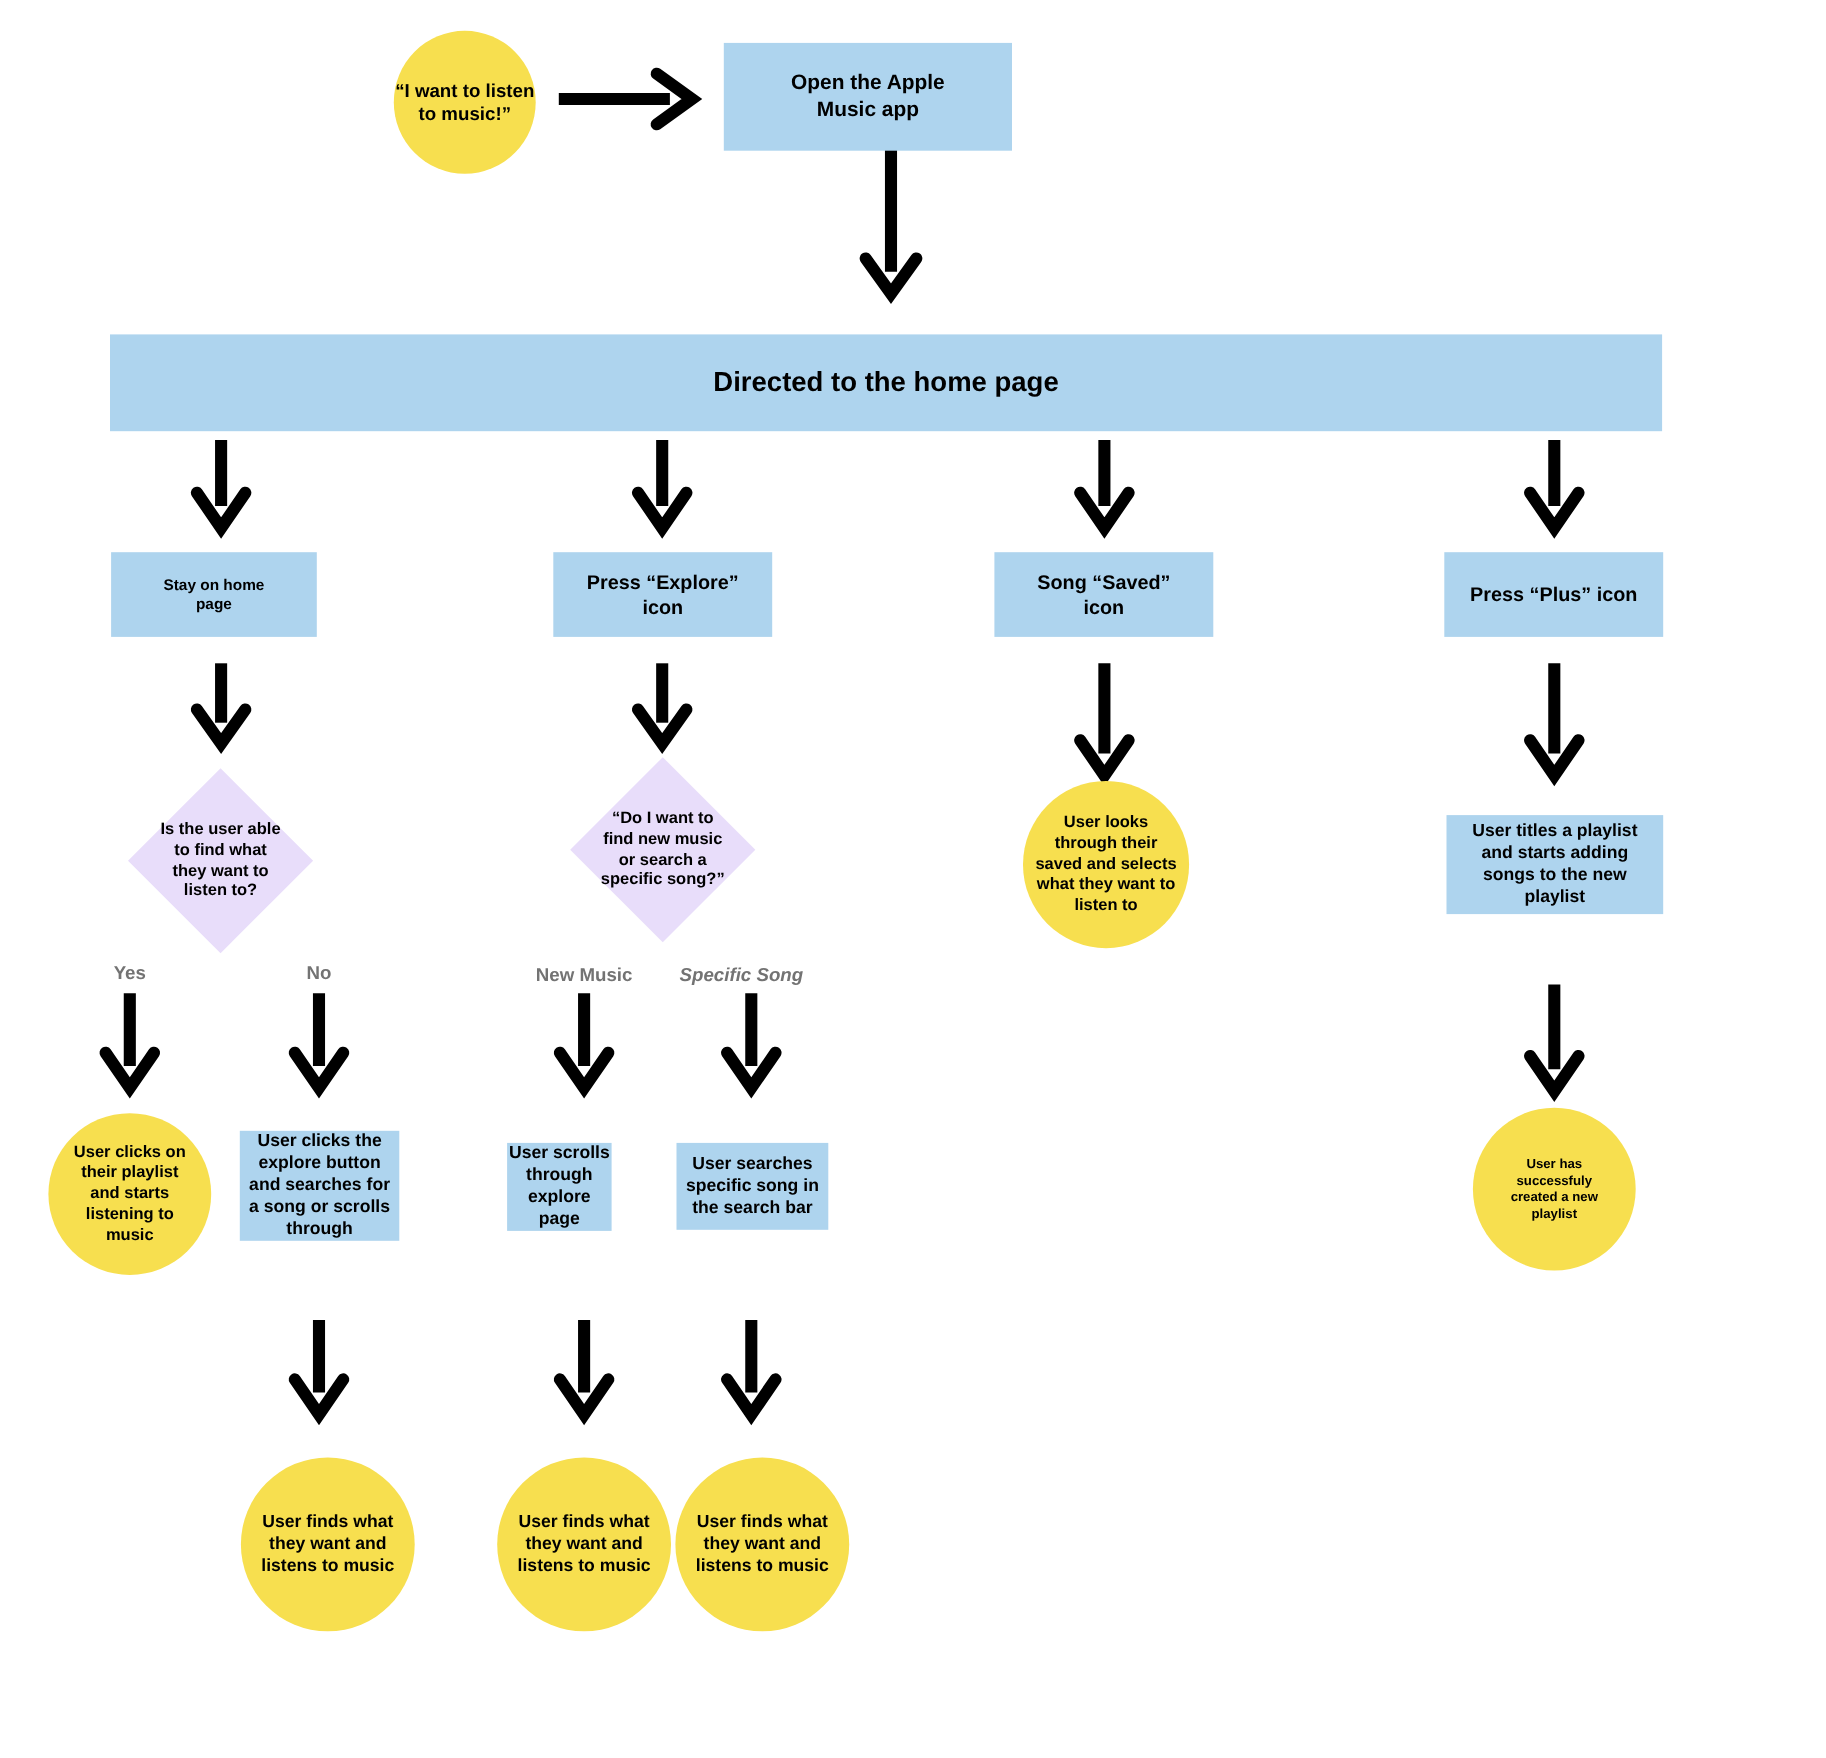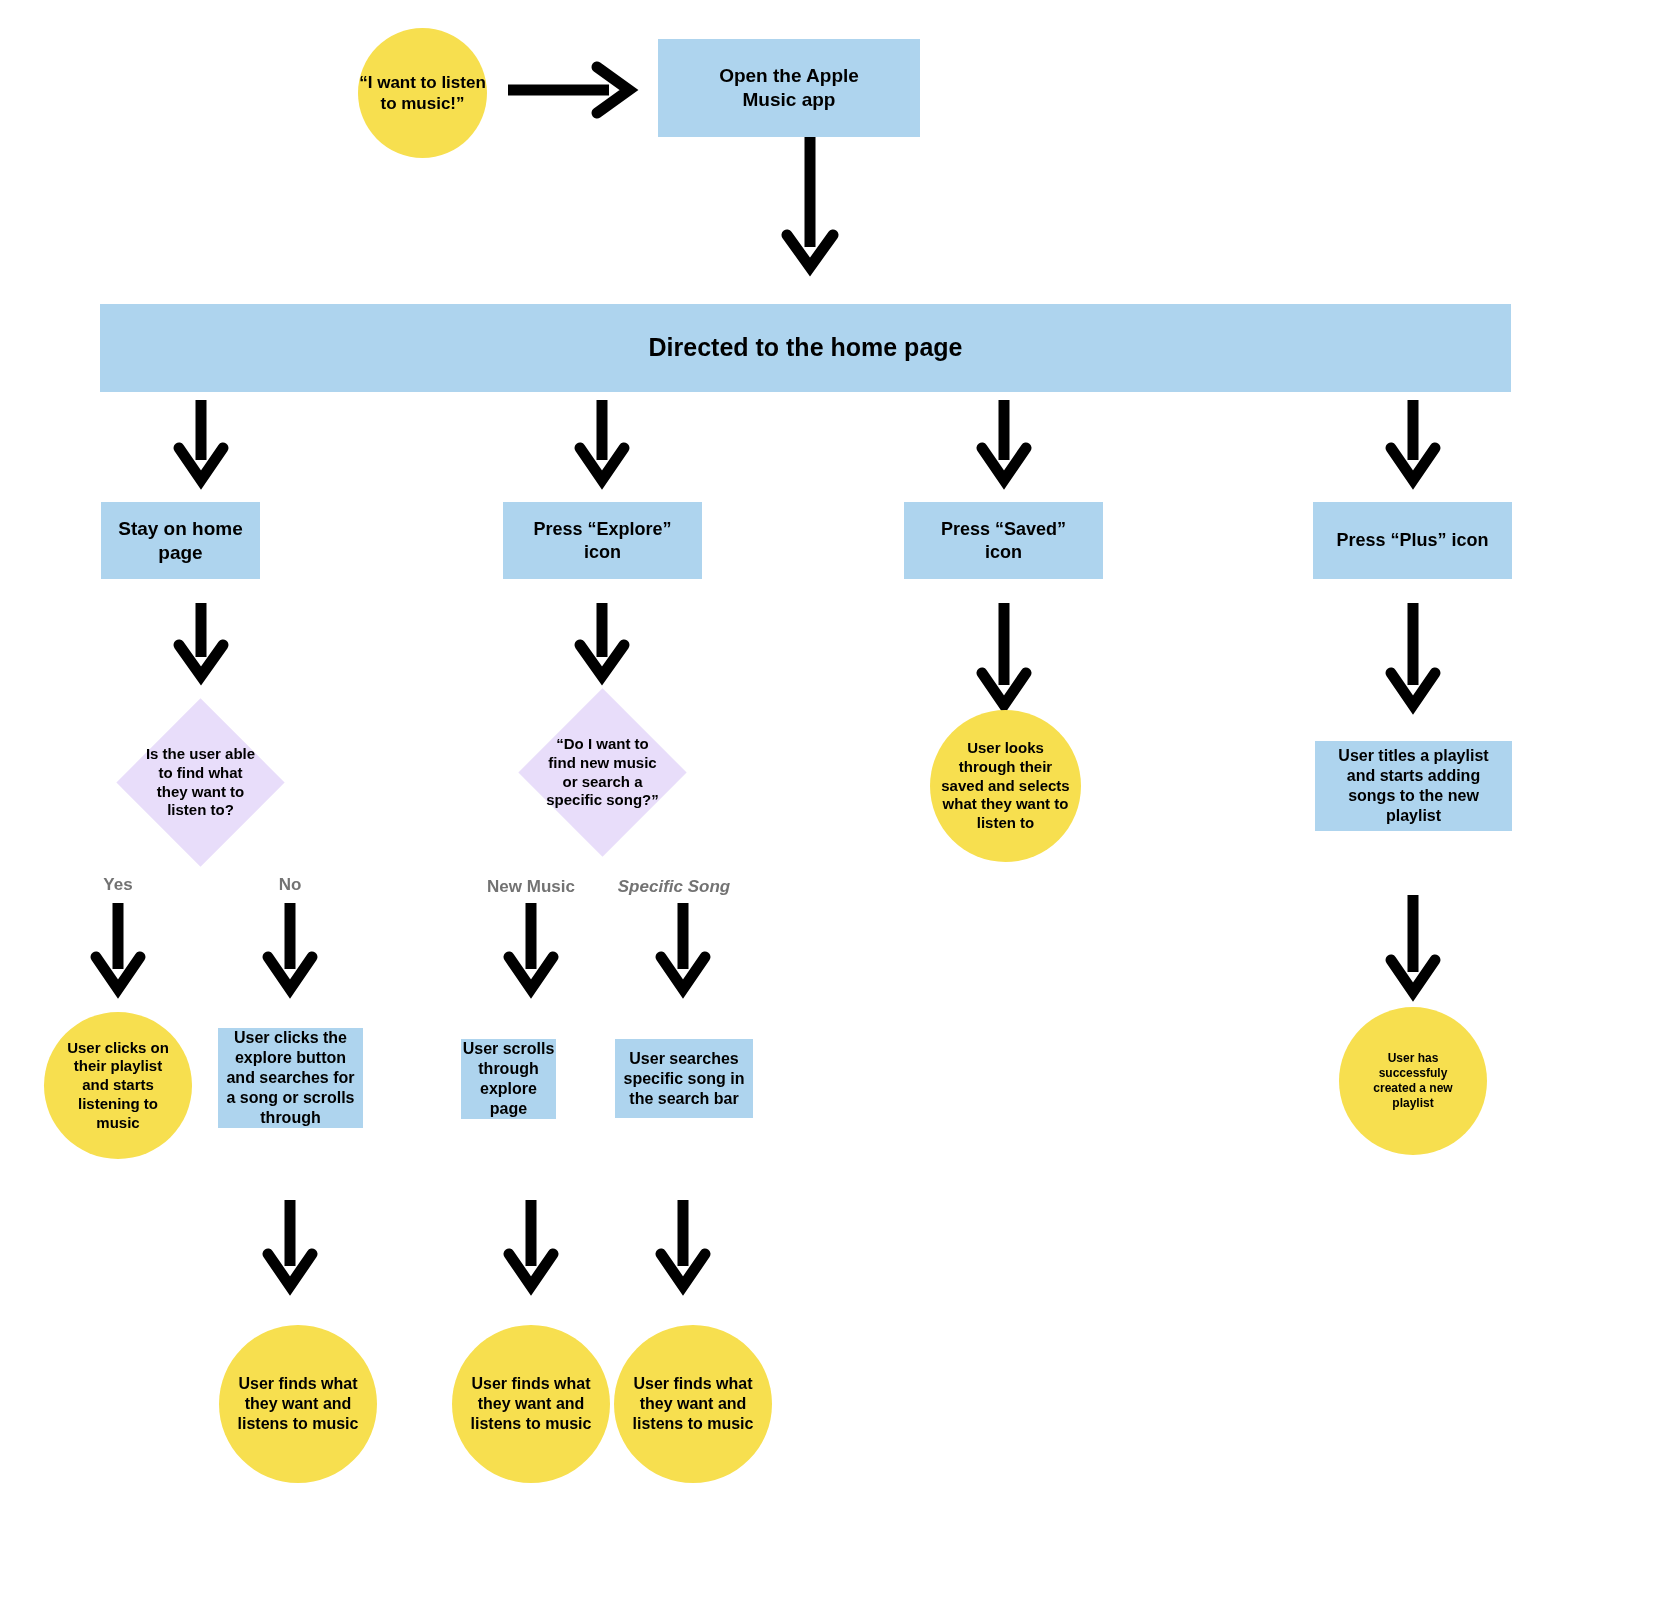--- a/index.html
+++ b/index.html
@@ -165,27 +165,27 @@
   </svg>
 
   <div class="node circle" style="left:358px; top:28px; width:129px; height:130px; font-size:17px;">“I want to listen
 to music!”</div>
 
   <div class="node rect" style="left:658px; top:39px; width:262px; height:98px; font-size:19px;">Open the Apple
 Music app</div>
 
   <div class="node rect" style="left:100px; top:304px; width:1411px; height:88px; font-size:25px;">Directed to the home page</div>
 
-  <div class="node rect" style="left:101px; top:502px; width:159px; height:77px; font-size:19px;">Stay on home
+  <div class="node rect" style="left:101px; top:502px; width:187px; height:77px; font-size:14px;">Stay on home
 page</div>
 
   <div class="node rect" style="left:503px; top:502px; width:199px; height:77px; font-size:18px;">Press “Explore”
 icon</div>
 
-  <div class="node rect" style="left:904px; top:502px; width:199px; height:77px; font-size:18px;">Press “Saved”
+  <div class="node rect" style="left:904px; top:502px; width:199px; height:77px; font-size:18px;">Song “Saved”
 icon</div>
 
   <div class="node rect" style="left:1313px; top:502px; width:199px; height:77px; font-size:18px;">Press “Plus” icon</div>
 
   <div class="diamond-shape" style="left:141px; top:723px; width:119px; height:119px;"></div>
   <div class="diamond-label" style="left:110px; top:723px; width:181px; height:119px; font-size:15px;">Is the user able
 to find what
 they want to
 listen to?</div>
 

